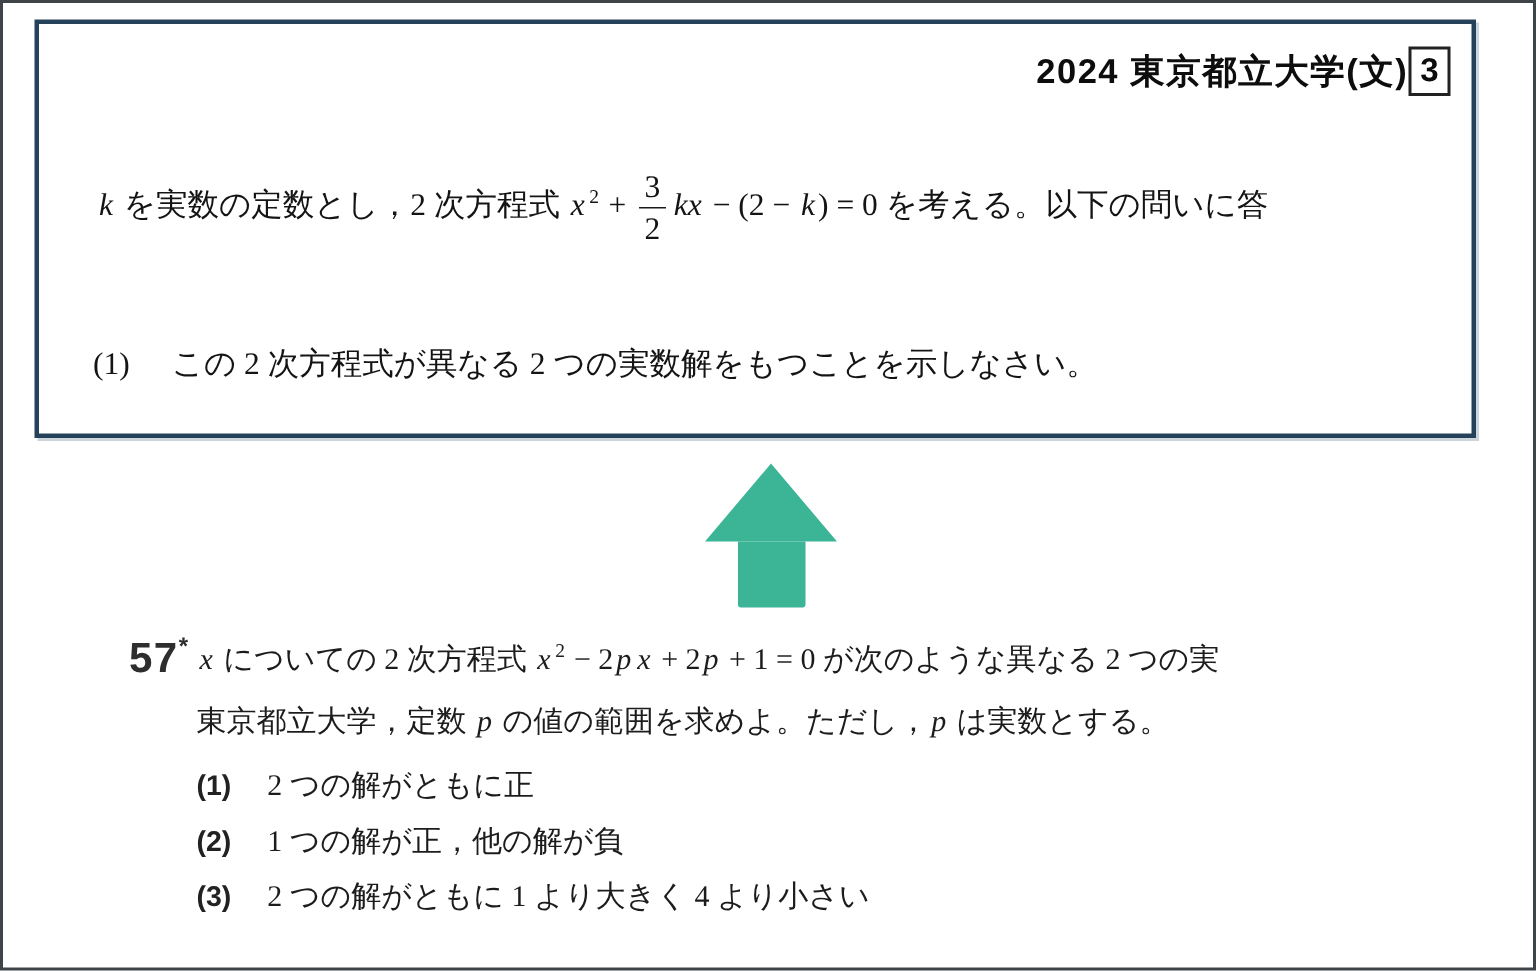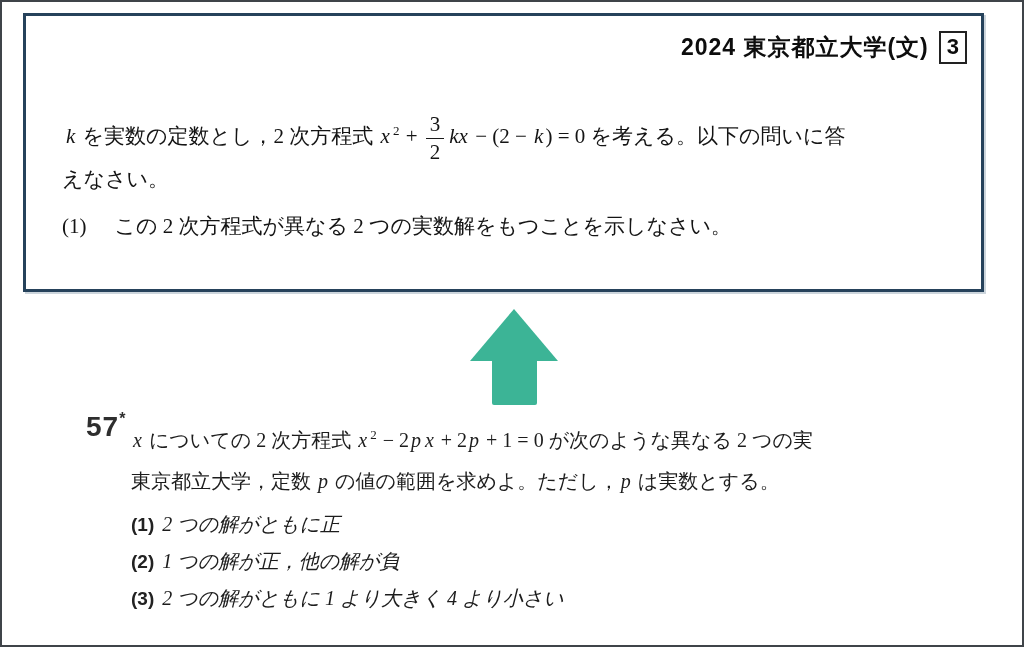--- a/index.html
+++ b/index.html
@@ -10,37 +10,37 @@
   }
 
   
   .problem-box {
     position:absolute; left:21px; top:11px; width:961px; height:279px;
     background:#ffffff; border:3px solid #26425b;
     box-shadow:2px 2px 0 #ccd5dc;
   }
   .exam-header {
     position:absolute; top:15px; right:14px;
-    display:flex; align-items:center; gap:10px;
+    display:flex; align-items:center; 
     font-family:"Liberation Sans","DejaVu Sans",sans-serif;
     font-weight:700; font-size:23px; color:#0d0d0d; letter-spacing:1px;
   }
   .exam-number-box {
     border:2px solid #222; padding:0 6px; line-height:1.3;
     font-weight:600; font-size:22px; letter-spacing:0;
   }
 
   .serif-line { color:#141414; font-size:21px; white-space:nowrap; }
   .t { white-space:pre; }
   .v { font-style:italic; padding:0 2px; }
   .sup { font-size:13px; position:relative; top:-8px; padding:0 1px; }
 
   .intro-line1 { position:absolute; left:38px; top:92px; line-height:56px; }
   .intro-line2 { position:absolute; left:36px; top:148px; line-height:30px; }
-  .box-item    { position:absolute; left:36px; line-height:32px; }
+  .box-item    { position:absolute; left:36px; line-height:32px;margin-top:16px; }
   .box-item .marker { display:inline-block; }
   .box-item .item-text { margin-left:28px; }
   .box-item-1 { top:194px; }
   .box-item-2 { top:236px; }
 
   .frac {
     display:inline-block; vertical-align:middle; text-align:center;
     margin:0 3px; line-height:1; font-size:21px;
   }
   .frac .fn { display:block; padding:0 4px 3px; border-bottom:1.6px solid #1a1a1a; }
@@ -53,55 +53,54 @@
     border-left:44px solid transparent; border-right:44px solid transparent;
     border-bottom:52px solid var(--arrow-color,#3cb496);
   }
   .arrow-stem {
     width:45px; height:44px; margin:0 auto;
     background:var(--arrow-color,#3cb496); border-radius:0 0 2px 2px;
   }
 
   
   .ex-number {
-    position:absolute; left:84px; top:409px; color:#2e2e2e;
+    position:absolute; left:84px; top:421px; color:#2e2e2e;
     font-family:"Liberation Sans","DejaVu Sans",sans-serif;
     font-weight:700; font-size:28px; letter-spacing:1px;
   }
   .ex-number sup { font-size:16px; position:relative; top:-2px; }
   .ex-line { position:absolute; left:129px; color:#1c1c1c; font-size:20px; white-space:nowrap; line-height:34px;text-align:center; }
   .ex-line1 { top:421px; }
   .ex-line2 { top:462px; }
   .ex-item { position:absolute; left:129px; color:#1c1c1c; font-size:20px; line-height:32px; white-space:nowrap; }
   .ex-item .marker {
     font-family:"Liberation Sans","DejaVu Sans",sans-serif;
     font-weight:700; font-size:19px; color:#222;
   }
-  .ex-item .item-text { margin-left:8px;font-style:italic; }
+  .ex-item .item-text { margin-left:24px; }
   .ex-item-1 { top:506px; }
   .ex-item-2 { top:543px;text-align:center; }
   .ex-item-3 { top:580px; }
 </style>
 </head>
 <body>
 
 <div class="page-frame">
 
   <div class="problem-box">
 
     <div class="exam-header">
       <span>2024 東京都立大学(文)</span>
       <span class="exam-number-box">3</span>
     </div>
 
     <div class="serif-line intro-line1">
       <span class="v">k</span><span class="t"> を実数の定数とし，2 次方程式 </span><span><span class="v">x</span><span class="sup">2</span><span class="t"> + </span><span class="frac"><span class="fn">3</span><span class="fd">2</span></span><span class="v">kx</span><span class="t"> − (2 − </span><span class="v">k</span><span class="t">) = 0</span></span><span class="t"> を考える。以下の問いに答</span>
     </div>
 
-    <div class="serif-line intro-line2">えなさい。</div>
 
     <div class="serif-line box-item box-item-1">
       <span class="marker">(1)</span><span class="item-text">この 2 次方程式が異なる 2 つの実数解をもつことを示しなさい。</span>
     </div>
 
   </div>
 
   <div class="arrow" style="--arrow-color: #3cb496;">
     <div class="arrow-head"></div>
     <div class="arrow-stem"></div>

